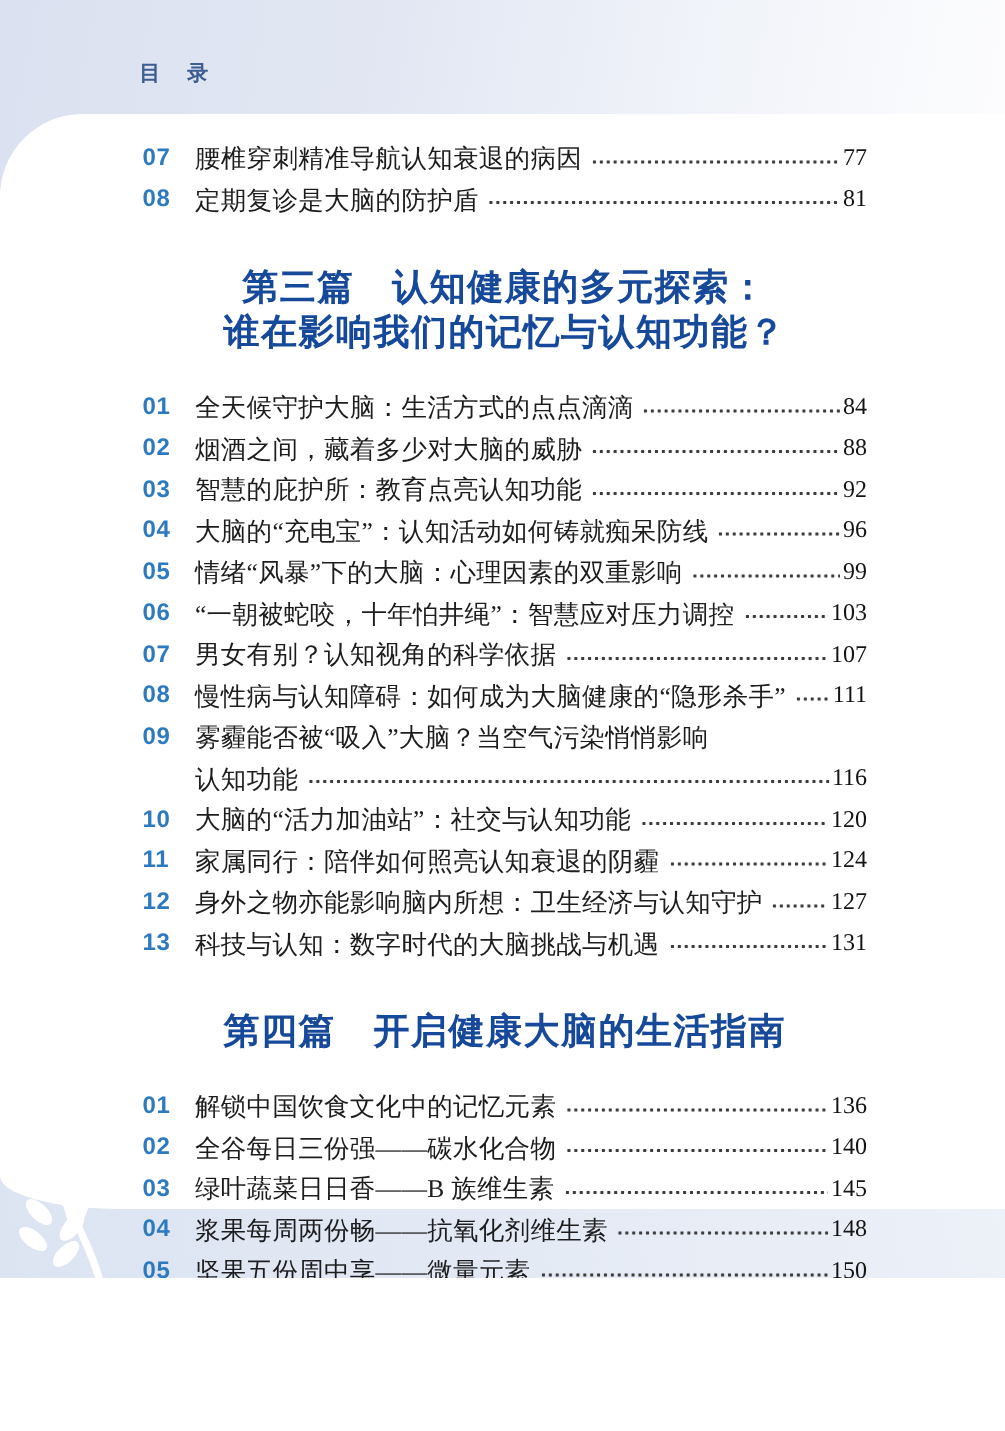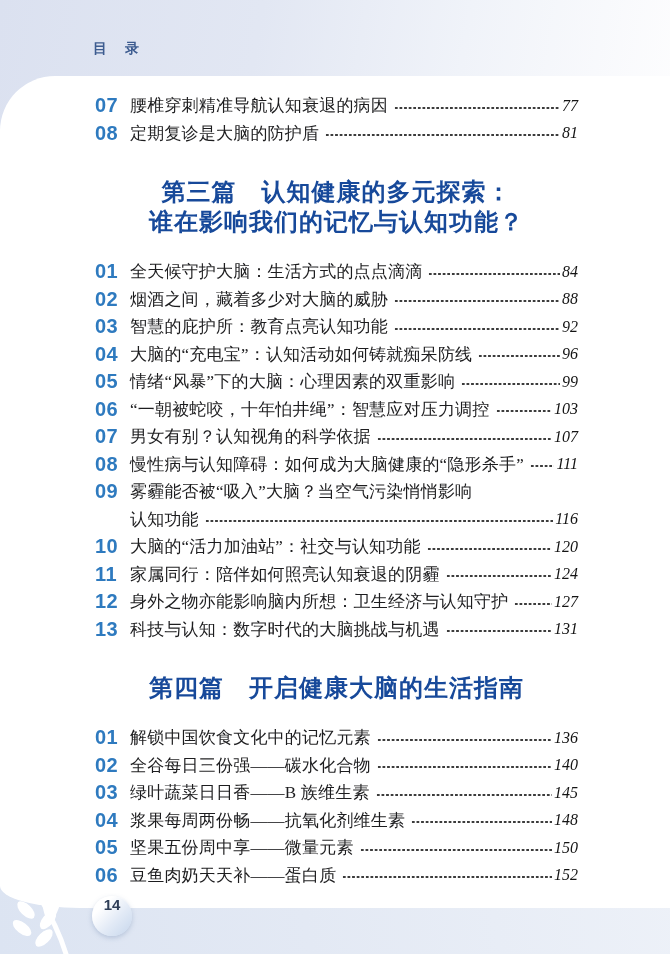--- a/index.html
+++ b/index.html
@@ -1,17 +1,17 @@
 <!DOCTYPE html>
 <html><head>
 <meta charset="utf-8">
 <style>
   html,body{margin:0;padding:0;background:#ffffff;}
   .page{
-    position:relative;width:670px;height:954px;overflow:hidden;background:#fef9c3;
+    position:relative;width:670px;height:852px;overflow:hidden;background:#fef9c3;
     font-family:"Liberation Serif","DejaVu Serif",serif;
   }
   .top-band{
     position:absolute;top:0;left:0;right:0;height:140px;
     background:linear-gradient(100deg,#dbe1f0 0%,#e2e7f3 38%,#f0f3f9 68%,#fdfdfe 100%);
   }
   .bottom-band{
     position:absolute;bottom:0;left:0;right:0;height:120px;
     background:linear-gradient(80deg,#dce4f2 0%,#e3e9f4 45%,#edf1f8 100%);
   }
@@ -24,29 +24,29 @@
     font-family:"Liberation Sans","DejaVu Sans",sans-serif;font-weight:bold;
     font-size:14px;letter-spacing:7px;color:#3d5c90;
   }
   .content{position:absolute;left:95px;right:92px;top:92px;}
   .row{
     display:flex;align-items:center;height:27.5px;
     font-size:17px;color:#1d1d1f;white-space:nowrap;
   }
   .row .num{
     font-family:"Liberation Sans","DejaVu Sans",sans-serif;font-weight:bold;
-    color:#2e7abf;width:35px;flex:none;font-size:20px;letter-spacing:0.5px;
+    color:#2e7abf;width:35px;flex:none;font-size:16px;letter-spacing:0.5px;
   }
   .row .title{flex:none;letter-spacing:0.2px;}
   .row .leader{
     flex:1;height:6px;min-width:14px;margin:0 2px 0 6px;transform:translateY(2px);
     background-image:radial-gradient(circle,#3c3c3c 1.05px,transparent 1.35px);
     background-size:4.6px 6px;background-repeat:repeat-x;background-position:left center;
   }
-  .row .pg{flex:none;font-size:16px;color:#141414;font-style:italic;}
+  .row .pg{flex:none;font-size:16px;color:#141414;}
   .section-head{
     text-align:center;margin:30px 0 21px;
     font-family:"Liberation Sans","DejaVu Sans",sans-serif;font-weight:bold;
     color:#17499a;font-size:24px;line-height:30px;letter-spacing:1px;
   }
   .page-badge{
     position:absolute;left:92px;top:896px;width:40px;height:40px;border-radius:50%;
     background:linear-gradient(135deg,#ffffff 25%,#e2eaf6 60%,#c6d6ec 100%);
     box-shadow:0 2px 5px rgba(110,135,175,0.35);
     display:flex;justify-content:center;

